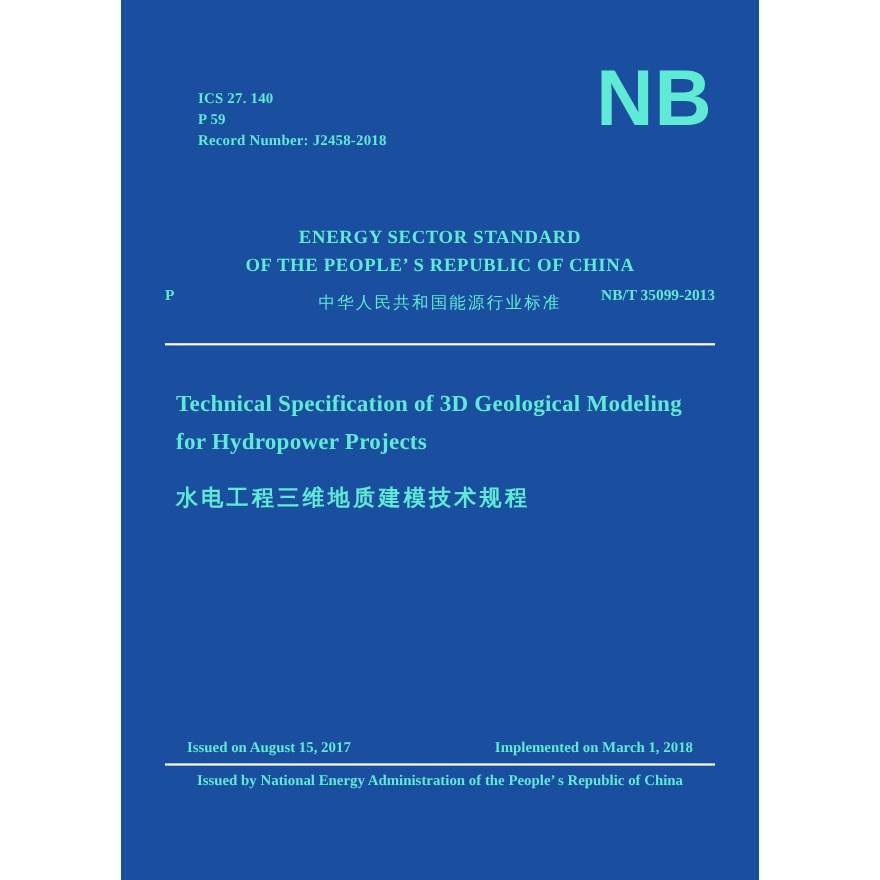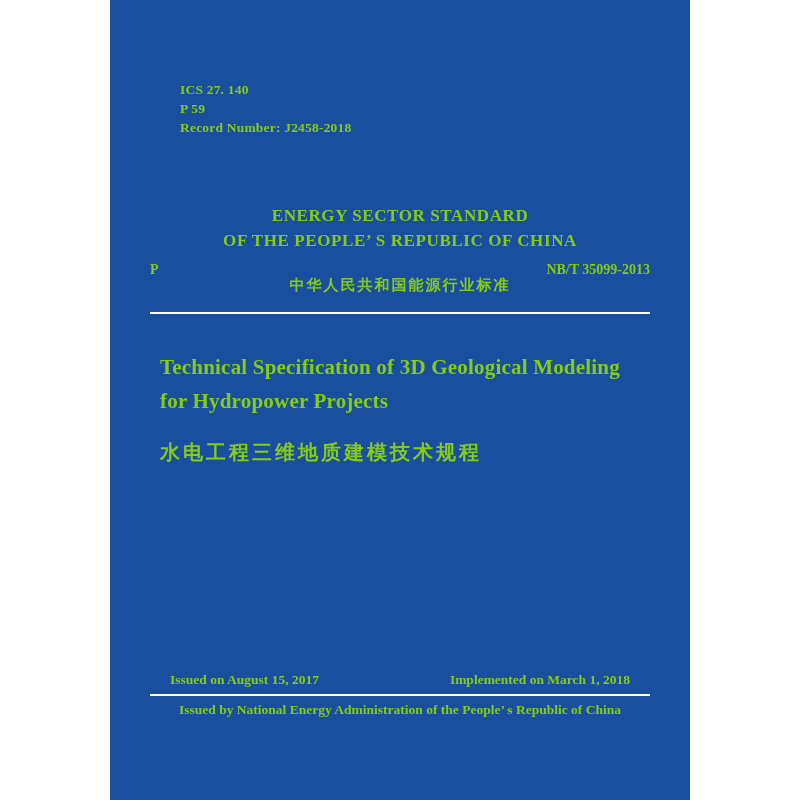--- a/index.html
+++ b/index.html
@@ -15,21 +15,21 @@
     overflow: hidden;
     font-family: "Liberation Serif", serif;
   }
   .cover {
     position: absolute;
     left: 110px;
     top: 0px;
     width: 580px;
     height: 800px;
     background: #1a4fa0;
-    color: #84cc16;
+    color: #5eead4;
     box-sizing: border-box;
   }
   .inner {
     position: absolute;
     left: 20px;
     right: 20px;
     top: 0;
     bottom: 0;
   }
 
@@ -72,25 +72,25 @@
     margin-top: 28px;
   }
   .std-head .en2 {
     font-weight: bold;
     font-size: 17px;
     letter-spacing: 0.6px;
     line-height: 25px;
   }
   .std-head .cn {
     font-family: "DejaVu Sans", sans-serif;
-    font-weight: bold;
+    font-weight: normal;
     font-size: 15px;
     letter-spacing: 2px;
     line-height: 28px;
-    margin-top: 18px;
+    margin-top: 8px;
   }
 
   
   .desig-row {
     position: absolute;
     left: 20px;
     right: 20px;
     top: 262px;
     display: flex;
     justify-content: space-between;
@@ -163,20 +163,21 @@
 <div class="page">
   <div class="cover">
     <div class="inner">
 
       <div class="ics-block">
         <div>ICS 27. 140</div>
         <div>P 59</div>
         <div>Record Number: J2458-2018</div>
       </div>
 
+      <div class="nb-logo">NB</div>
 
       <div class="std-head">
         <div class="en1">ENERGY SECTOR STANDARD</div>
         <div class="en2">OF THE PEOPLE’ S REPUBLIC OF CHINA</div>
         <div class="cn">中华人民共和国能源行业标准</div>
       </div>
 
       <div class="desig-row">
         <span>P</span>
         <span>NB/T 35099-2013</span>

